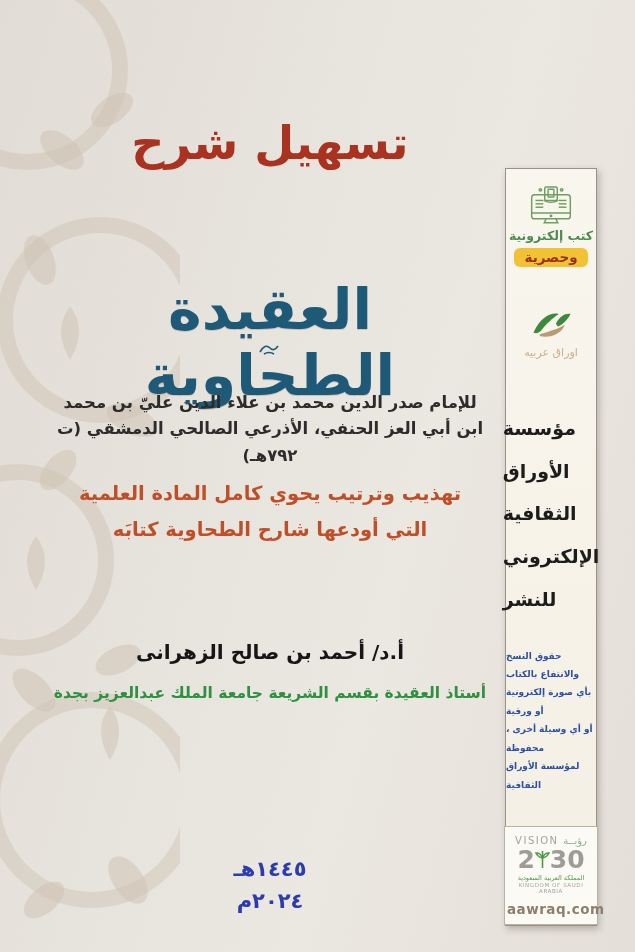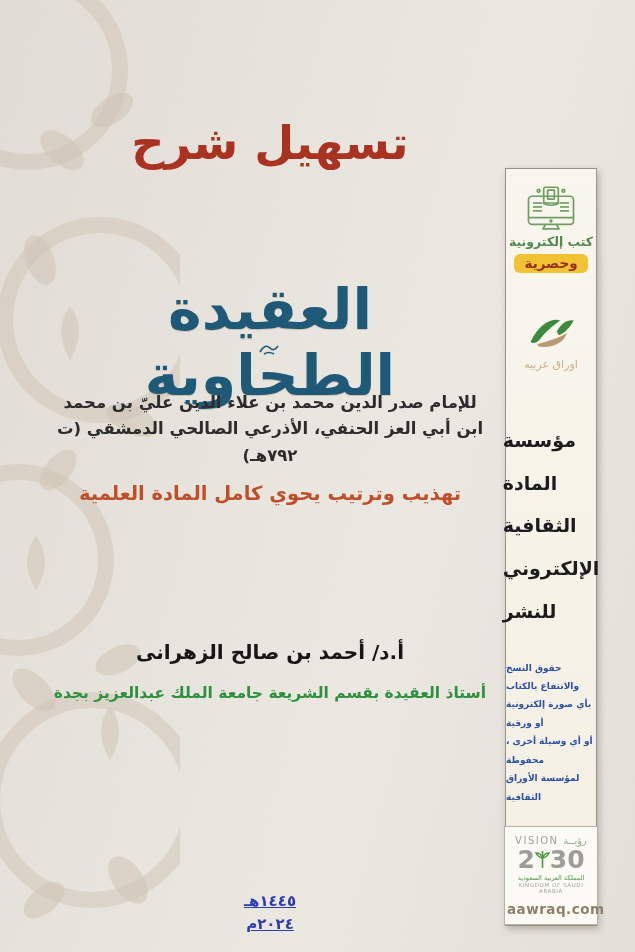--- a/index.html
+++ b/index.html
@@ -14,38 +14,38 @@
   .block{position:absolute;left:40px;width:460px;text-align:center;}
   .supertitle{top:116px;font-size:46px;font-weight:bold;color:#a93220;}
   .main-title{top:232px;font-size:57px;font-weight:bold;color:#1e5a78;
     text-shadow:0 1px 0 rgba(120,90,60,.25);margin-top:44px;}
   .callig-sign{position:absolute;left:258px;top:342px;}
   .author{top:390px;font-size:16.5px;font-weight:bold;color:#2c2c2c;line-height:1.6;}
   .subtitle{top:476px;font-size:19.5px;font-weight:bold;color:#bf4f28;line-height:1.85;}
   .prep-label{top:614px;font-size:17px;color:#222;}
   .prep-name{top:640px;font-size:20px;font-weight:bold;color:#161616;}
   .prep-title{top:684px;font-size:15.5px;font-weight:bold;color:#2e9140;}
-  .date{top:890px;font-size:15px;font-weight:bold;color:#2c3cae;line-height:1.5;text-decoration:underline;}
+  .date{top:854px;font-size:21px;font-weight:bold;color:#2c3cae;line-height:1.5;}
   .panel{
     position:absolute;left:505px;top:168px;width:92px;height:758px;
     background:linear-gradient(180deg,#f9f6ee,#f4efe3);
     border:1px solid #97938c;box-shadow:2px 3px 7px rgba(60,50,40,.3);
     display:flex;flex-direction:column;align-items:center;box-sizing:border-box;
   }
   .ebook-icon{margin-top:16px;}
   .ebook-label{margin-top:2px;font-size:12.5px;font-weight:bold;color:#4d8b4f;}
   .badge{margin-top:5px;background:#f2c235;color:#9a3319;font-weight:bold;
     font-size:13.5px;padding:1px 10px 2px;border-radius:6px;}
   .logo-mark{margin-top:44px;}
   .logo-name{margin-top:3px;font-size:11px;color:#cbb08a;}
   .org-words{margin-top:48px;font-size:19px;font-weight:bold;color:#1c1c1c;
     line-height:2.25;text-align:left;}
   .copyright{margin-top:26px;font-size:9px;font-weight:bold;color:#2b4fa5;
     line-height:2.05;text-align:left;}
-  .vision-card{margin-top:20px;width:94px;background:#fcfaf4;border:1px solid #b8b2a6;
+  .vision-card{margin-top:32px;width:94px;background:#fcfaf4;border:1px solid #b8b2a6;
     padding:8px 2px 7px;text-align:center;box-sizing:border-box;}
   .vision-row{font-size:10px;color:#a3a29c;letter-spacing:1.5px;direction:ltr;}
   .vision-row .ar{color:#8fae8b;letter-spacing:0;}
   .year-row{font-size:25px;font-weight:bold;color:#9d9c97;direction:ltr;
     display:flex;align-items:center;justify-content:center;line-height:1;margin-top:1px;}
   .country-ar{font-size:6.5px;color:#4c9a46;margin-top:2px;}
   .country-en{font-size:5.5px;color:#a3a29c;letter-spacing:.6px;direction:ltr;}
   .website{margin-top:7px;font-size:13.5px;color:#8d7e6d;font-weight:bold;
     letter-spacing:.5px;direction:ltr;}
 </style>
@@ -96,20 +96,21 @@
     <path d="M2 10 q5 -9 10 -4 q4 4 8 -2 M6 12 q5 -3 10 0" fill="none" stroke="#1e5a78" stroke-width="1.6"></path>
   </svg>
 
   <div class="block author">
     <div>للإمام صدر الدين محمد بن علاء الدين عليّ بن محمد</div>
     <div>ابن أبي العز الحنفي، الأذرعي الصالحي الدمشقي (ت ٧٩٢هـ)</div>
   </div>
 
   <div class="block subtitle">
     <div>تهذيب وترتيب يحوي كامل المادة العلمية</div>
+    <div>التي أودعها شارح الطحاوية كتابَه</div>
   </div>
 
   <div class="block prep-name">أ.د/ أحمد بن صالح الزهرانى</div>
   <div class="block prep-title">أستاذ العقيدة بقسم الشريعة جامعة الملك عبدالعزيز   بجدة</div>
 
   <div class="block date">
     <div>١٤٤٥هـ</div>
     <div>٢٠٢٤م</div>
   </div>
 
@@ -139,21 +140,21 @@
 
     <svg class="logo-mark" width="70" height="46" viewBox="0 0 100 66">
       <path d="M14 44 C30 10 52 2 66 6 C52 16 38 28 30 40 C24 46 18 47 14 44 Z" fill="#3d8a3f"></path>
       <path d="M60 26 C68 10 80 4 90 6 C84 18 74 28 64 32 Z" fill="#3d8a3f"></path>
       <path d="M26 48 C44 42 62 38 78 28 C74 44 52 56 28 52 Z" fill="#b69b76"></path>
     </svg>
     <div class="logo-name">اوراق عربيه</div>
 
     <div class="org-words">
       <div>مؤسسة</div>
-      <div>المادة</div>
+      <div>الأوراق</div>
       <div>الثقافية</div>
       <div>الإلكتروني</div>
       <div>للنشر</div>
     </div>
 
     <div class="copyright">
       <div>حقوق النسخ والانتفاع بالكتاب</div>
       <div>بأي صورة إلكترونية أو ورقية</div>
       <div>أو أي وسيلة أخرى ، محفوظة</div>
       <div>لمؤسسة الأوراق الثقافية</div>

